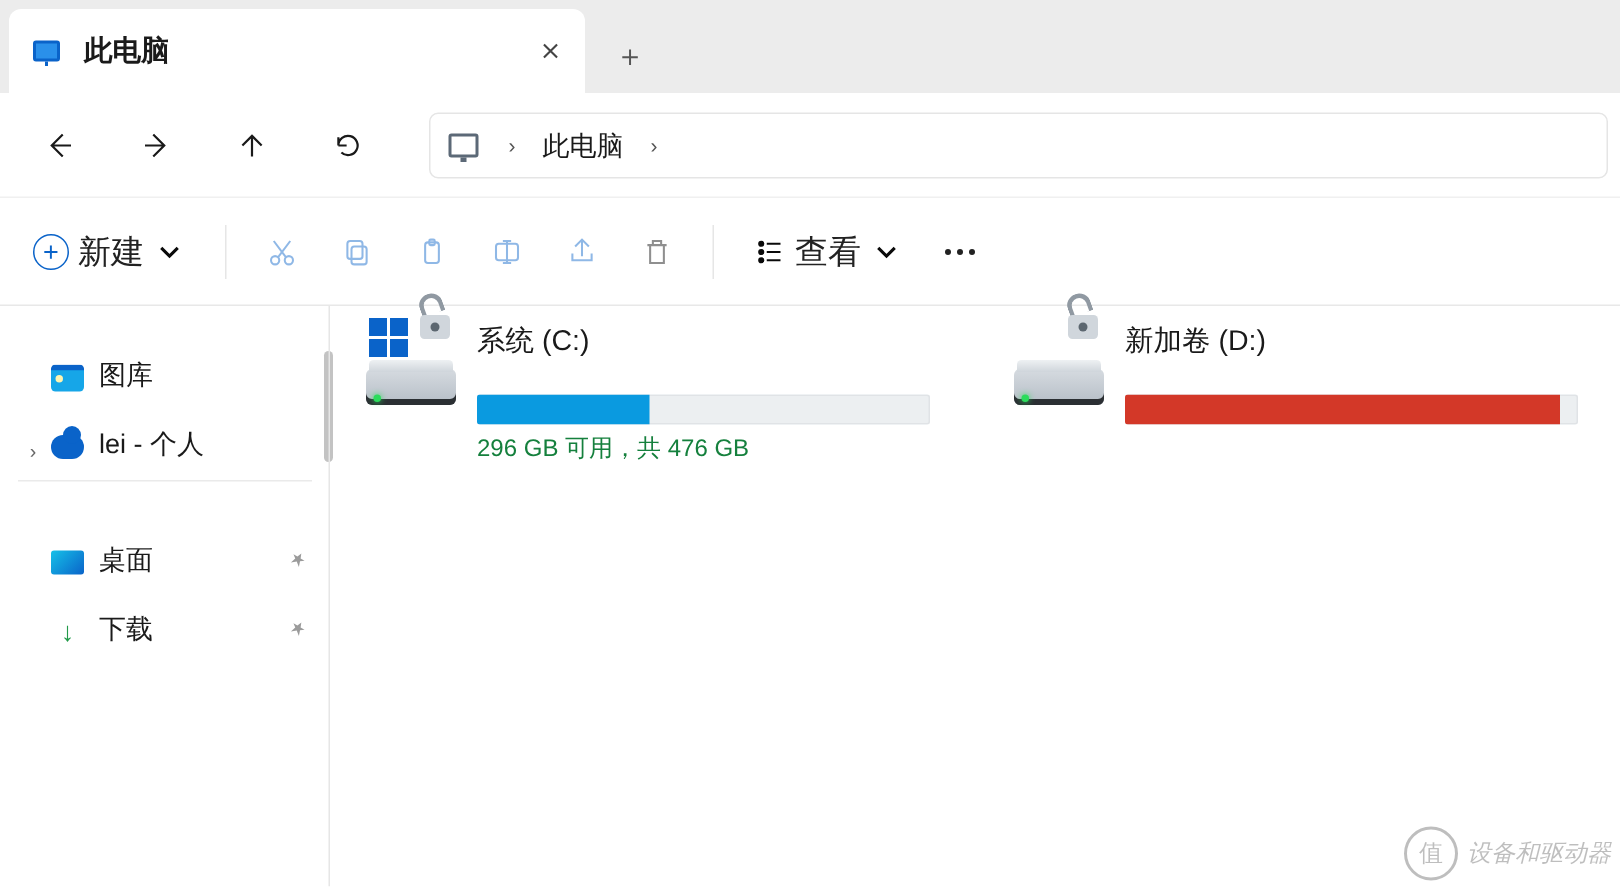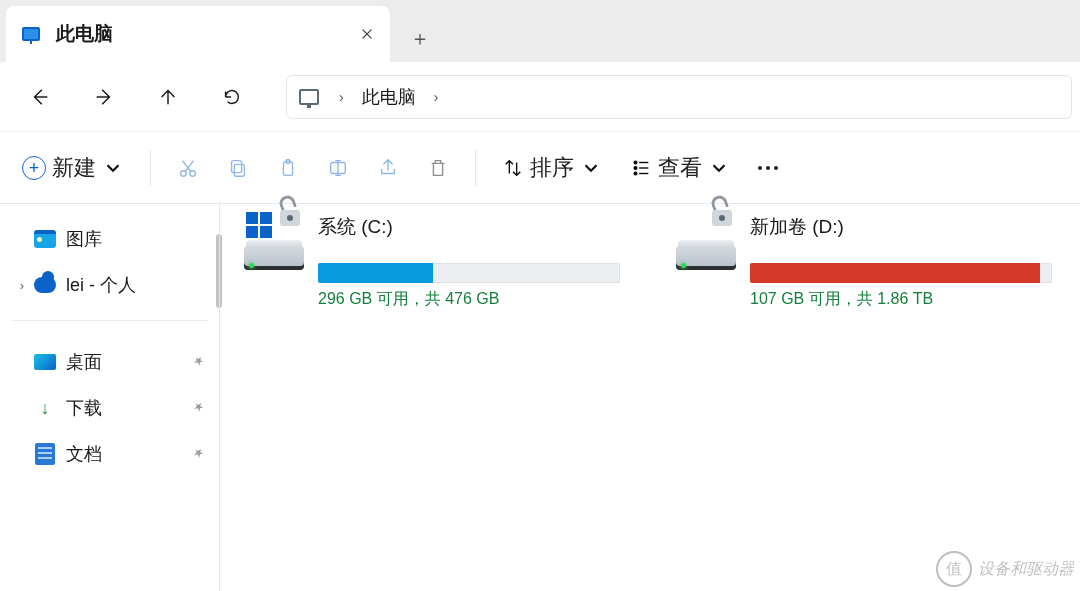--- a/index.html
+++ b/index.html
@@ -33,21 +33,21 @@
   .chev-sm { width:14px; height:14px; stroke:#555; fill:none; stroke-width:2; margin-left:6px; }
   .vline { width:1px; height:36px; background:#e6e6e6; margin: 0 10px; }
   .new-btn { display:flex; align-items:center; }
   .new-btn .circ { width:24px;height:24px;border-radius:50%;border:1.5px solid #0a63c9; display:flex;align-items:center;justify-content:center; color:#0a63c9; font-size:18px; line-height:1; }
 
   
   .body { display:flex; height: calc(591px - 62px - 70px - 72px); }
   .sidebar { width: 220px; padding: 12px 8px 0 8px; position:relative; }
   .sidebar::after{ content:""; position:absolute; right:0; top:0; bottom:0; width:1px; background:#e6e6e6;}
   .scroll-thumb{ position:absolute; right:-2px; top:30px; width:6px; height:74px; background:#c3c3c3; border-radius:3px; }
-  .side-item { height:46px; display:flex; align-items:center; padding:0 6px; font-size:18px; color:#1a1a1a; border-radius:6px; }
+  .side-item { height:46px; display:flex; align-items:flex-end; padding:0 6px; font-size:18px; color:#1a1a1a; border-radius:6px; }
   .side-item .exp { width:16px; text-align:center; color:#666; font-size:13px; margin-right:4px;}
   .side-item .sicon{ width:22px; height:20px; margin-right:10px; display:inline-flex; align-items:center; justify-content:center;}
   .side-item .pin { margin-left:auto; color:#9b9b9b; }
   .side-item .pin svg{ width:14px;height:14px; fill:currentColor;}
   .side-sep{ height:1px; background:#eaeaea; margin:12px 4px 18px; }
 
   
   .content { flex:1; padding: 10px 4px 0 18px; }
   .section-h { display:flex; align-items:center; font-size:18px; color:#0a4a8a; gap:10px; padding:4px 0 10px; }
   .section-h .chev{ width:14px;height:14px; stroke:#5a7a99; fill:none; stroke-width:2;}
@@ -175,29 +175,20 @@
       </svg>
     </div>
   <div class="tbtn disabled">
       <svg viewBox="0 0 24 24">
         <path d="M5 7 H19 M9 7 V4 H15 V7 M7 7 V20 H17 V7"></path>
       </svg>
     </div>
   <div class="vline"></div>
   <div class="tbtn">
     <svg viewBox="0 0 24 24">
-        <path d="M8 4 V18 M4 8 L8 4 L12 8 M16 20 V6 M12 16 L16 20 L20 16"></path>
-      </svg>
-    <span class="tlabel">排序</span>
-    <svg class="chev-sm" viewBox="0 0 16 16">
-        <path d="M4 6 L8 10 L12 6"></path>
-      </svg>
-  </div>
-  <div class="tbtn">
-    <svg viewBox="0 0 24 24">
         <circle cx="6" cy="6" r="1.5" fill="currentColor"></circle>
         <path d="M10 6 H20"></path>
         <circle cx="6" cy="12" r="1.5" fill="currentColor"></circle>
         <path d="M10 12 H20"></path>
         <circle cx="6" cy="18" r="1.5" fill="currentColor"></circle>
         <path d="M10 18 H20"></path>
       </svg>
     <span class="tlabel">查看</span>
     <svg class="chev-sm" viewBox="0 0 16 16">
         <path d="M4 6 L8 10 L12 6"></path>
@@ -244,30 +235,20 @@
           </svg></span>
     </div>
     <div class="side-item">
       <span class="exp"></span>
       <span class="sicon dl-icon">↓</span>
       <span>下载</span>
       <span class="pin"><svg viewBox="0 0 16 16">
             <path d="M8 1 L10 6 L15 6 L11 9 L13 15 L8 11 L3 15 L5 9 L1 6 L6 6 Z" transform="scale(.7) translate(3 3) rotate(30 8 8)"></path>
           </svg></span>
     </div>
-    <div class="side-item">
-      <span class="exp"></span>
-      <span class="sicon">
-          <span class="doc-icon"></span>
-        </span>
-      <span>文档</span>
-      <span class="pin"><svg viewBox="0 0 16 16">
-            <path d="M8 1 L10 6 L15 6 L11 9 L13 15 L8 11 L3 15 L5 9 L1 6 L6 6 Z" transform="scale(.7) translate(3 3) rotate(30 8 8)"></path>
-          </svg></span>
-    </div>
   </div>
 
   <div class="content">
     <div class="drives">
 
       <div class="drive">
         <div class="drive-icon">
           <div class="hdd">
               <span class="led"></span>
             </div>
@@ -299,21 +280,20 @@
           <div class="lock">
               <div class="sh"></div>
               <div class="pad"></div>
             </div>
         </div>
         <div class="drive-info">
           <div class="drive-name">新加卷 (D:)</div>
           <div class="bar">
             <div class="fill" style="width:96%;background:#d33828;"></div>
           </div>
-          <div class="drive-stat">107 GB 可用，共 1.86 TB</div>
         </div>
       </div>
 
     </div>
   </div>
 </div>
 
 <div class="wm">
   <span class="circ">值</span>
   <span>设备和驱动器</span>

